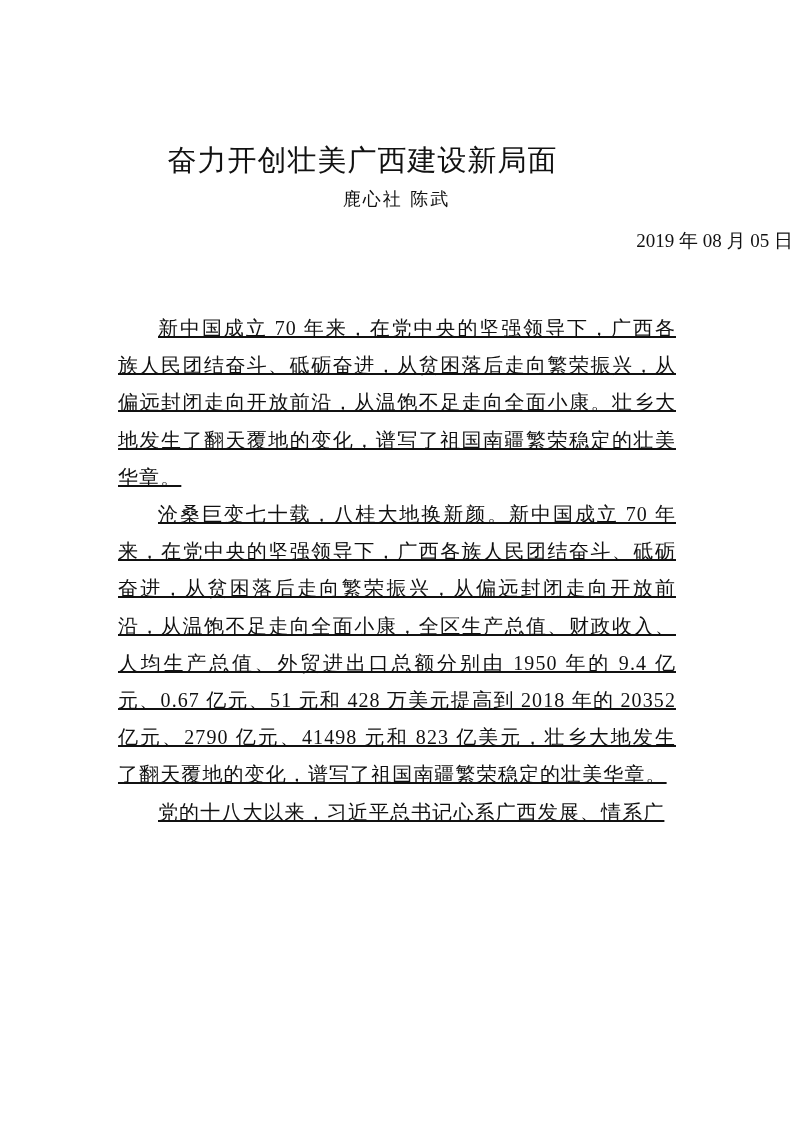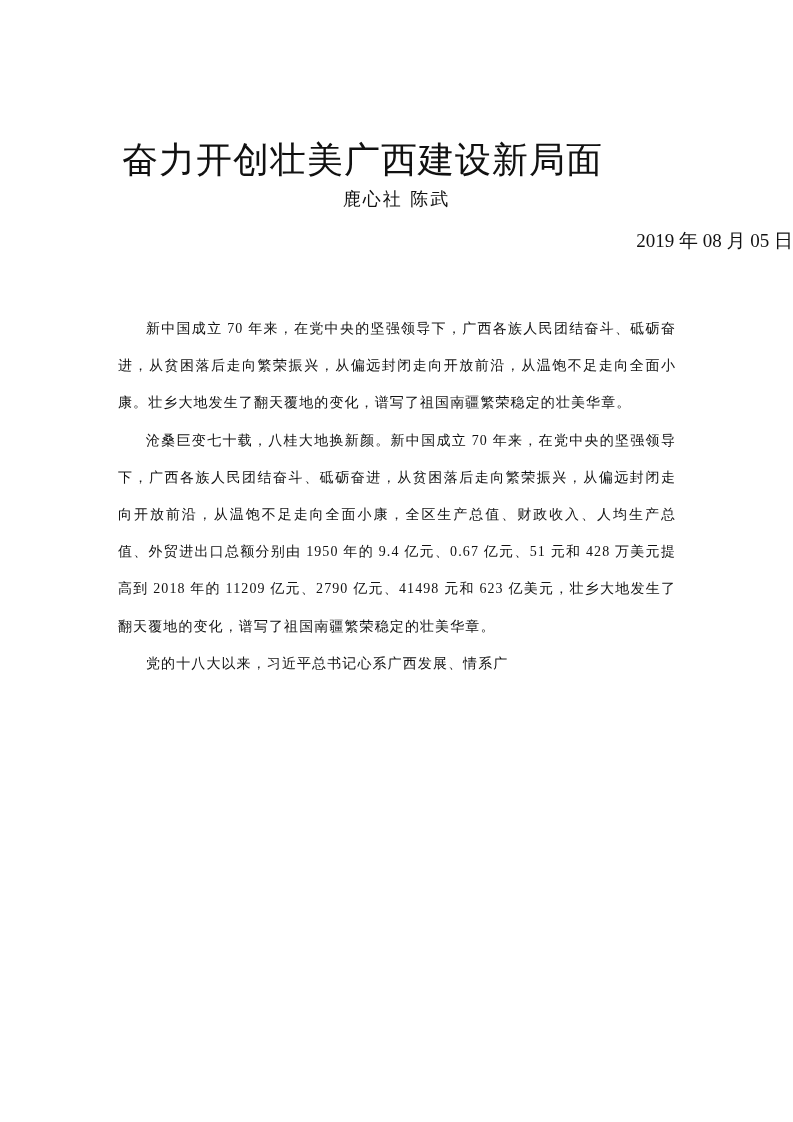--- a/index.html
+++ b/index.html
@@ -1,35 +1,35 @@
 <!DOCTYPE html>
 <html><head>
   <meta charset="utf-8">
   <style>
     html, body { margin: 0; padding: 0; background: #ffffff; }
     body { width: 793px; height: 1122px; position: relative; overflow: hidden;
            font-family: "DejaVu Serif", "Liberation Serif", serif; color: #111; }
     .page { position: absolute; left: 0; top: 0; width: 793px; height: 1122px; background: #fff; }
     .title { position: absolute; top: 140px; left: 0; width: 725px; text-align: center;
-             font-size: 36px; letter-spacing: 1px; line-height: 40px; font-weight: normal; margin: 0; }
+             font-size: 29px; letter-spacing: 1px; line-height: 40px; font-weight: normal; margin: 0; }
     .byline { position: absolute; top: 186px; left: 0; width: 793px; text-align: center;
               font-size: 18px; line-height: 26px; letter-spacing: 2px; }
     .date { position: absolute; top: 228px; left: 0; width: 793px; text-align: right;
             font-family: "Liberation Serif", "DejaVu Serif", serif;
             font-size: 19px; line-height: 26px; }
     .body { position: absolute; top: 310px; left: 118px; width: 558px; }
-    .para { margin: 0; font-size: 14px; line-height: 37.2px; text-indent: 2em;
+    .para { margin: 0; font-size: 20px; line-height: 37.2px; text-indent: 2em;
             text-align: justify; letter-spacing: 1.1px;
-            font-family: "Liberation Serif", "DejaVu Serif", serif; }
+            font-family: "Liberation Serif", "DejaVu Serif", serif; text-decoration: underline; }
   </style>
 </head>
 <body>
 
 <div class="page">
   <h1 class="title">奋力开创壮美广西建设新局面</h1>
   <div class="byline">鹿心社 陈武</div>
   <div class="date">2019 年 08 月 05 日</div>
   <div class="body">
     <p class="para">新中国成立 70 年来，在党中央的坚强领导下，广西各族人民团结奋斗、砥砺奋进，从贫困落后走向繁荣振兴，从偏远封闭走向开放前沿，从温饱不足走向全面小康。壮乡大地发生了翻天覆地的变化，谱写了祖国南疆繁荣稳定的壮美华章。</p>
-    <p class="para">沧桑巨变七十载，八桂大地换新颜。新中国成立 70 年来，在党中央的坚强领导下，广西各族人民团结奋斗、砥砺奋进，从贫困落后走向繁荣振兴，从偏远封闭走向开放前沿，从温饱不足走向全面小康，全区生产总值、财政收入、人均生产总值、外贸进出口总额分别由 1950 年的 9.4 亿元、0.67 亿元、51 元和 428 万美元提高到 2018 年的 11209 亿元、2790 亿元、41498 元和 623 亿美元，壮乡大地发生了翻天覆地的变化，谱写了祖国南疆繁荣稳定的壮美华章。</p>
+    <p class="para">沧桑巨变七十载，八桂大地换新颜。新中国成立 70 年来，在党中央的坚强领导下，广西各族人民团结奋斗、砥砺奋进，从贫困落后走向繁荣振兴，从偏远封闭走向开放前沿，从温饱不足走向全面小康，全区生产总值、财政收入、人均生产总值、外贸进出口总额分别由 1950 年的 9.4 亿元、0.67 亿元、51 元和 428 万美元提高到 2018 年的 20352 亿元、2790 亿元、41498 元和 823 亿美元，壮乡大地发生了翻天覆地的变化，谱写了祖国南疆繁荣稳定的壮美华章。</p>
     <p class="para">党的十八大以来，习近平总书记心系广西发展、情系广</p>
   </div>
 </div>
 
 </body></html>

